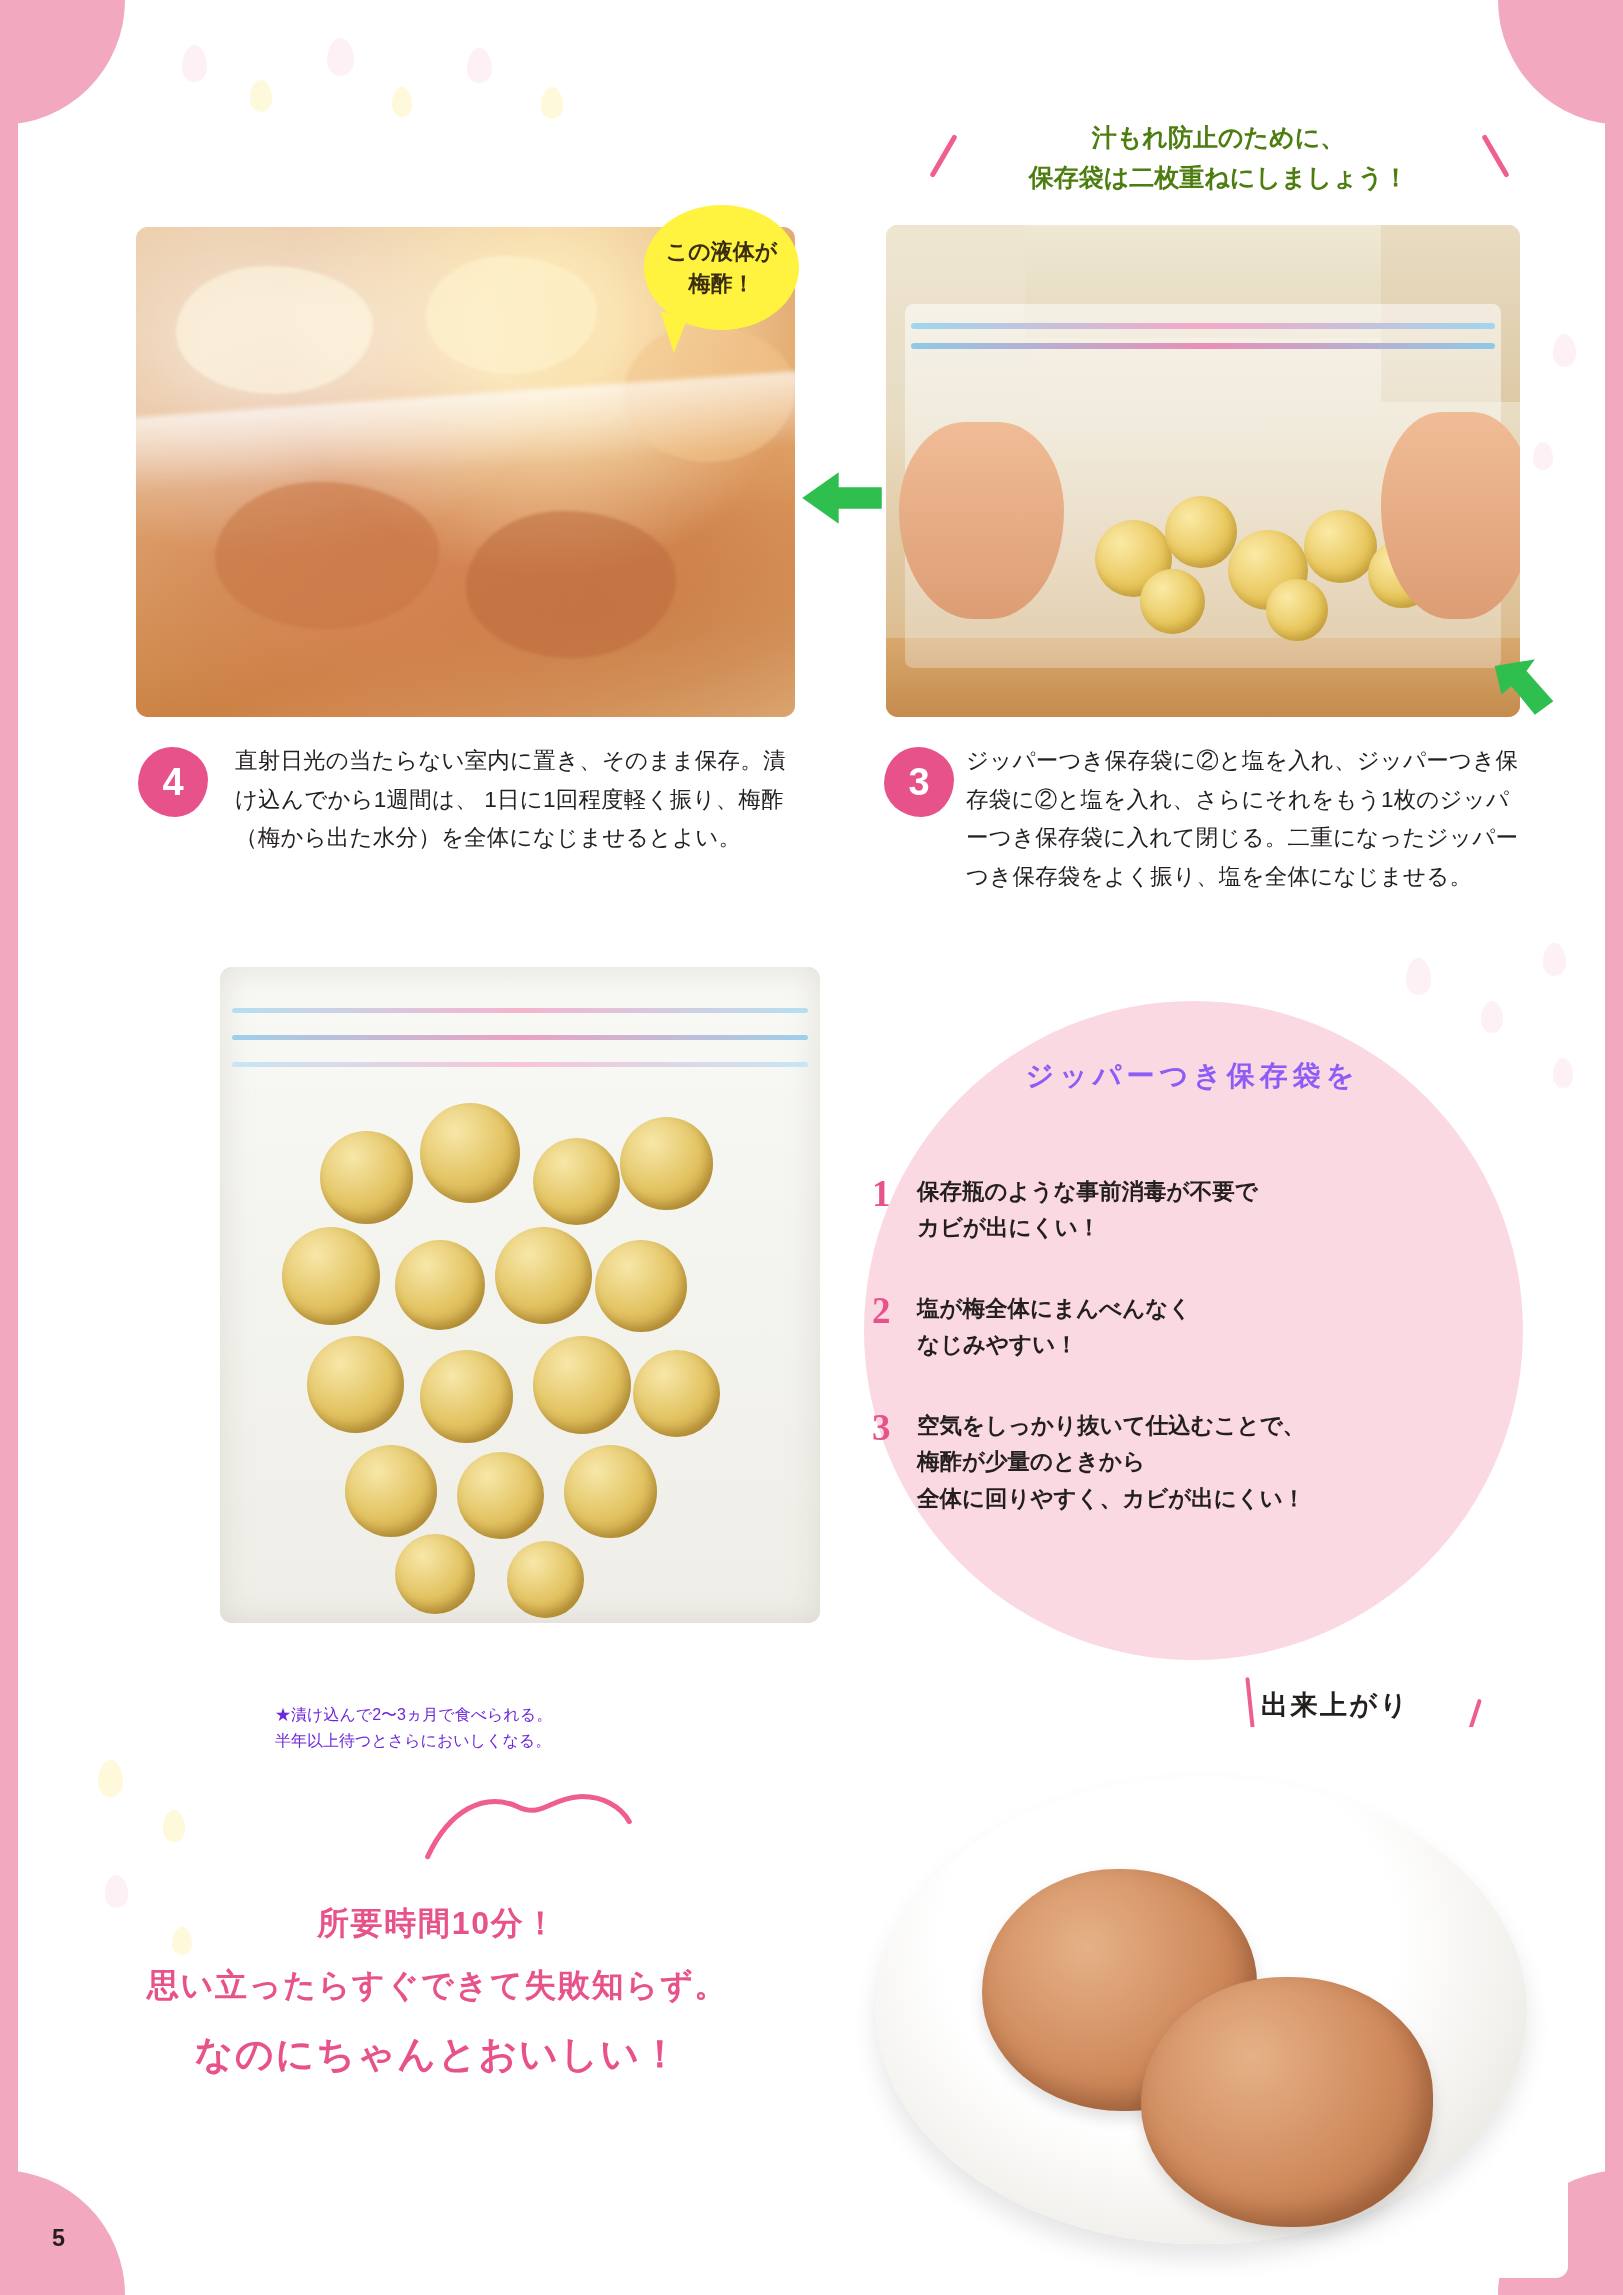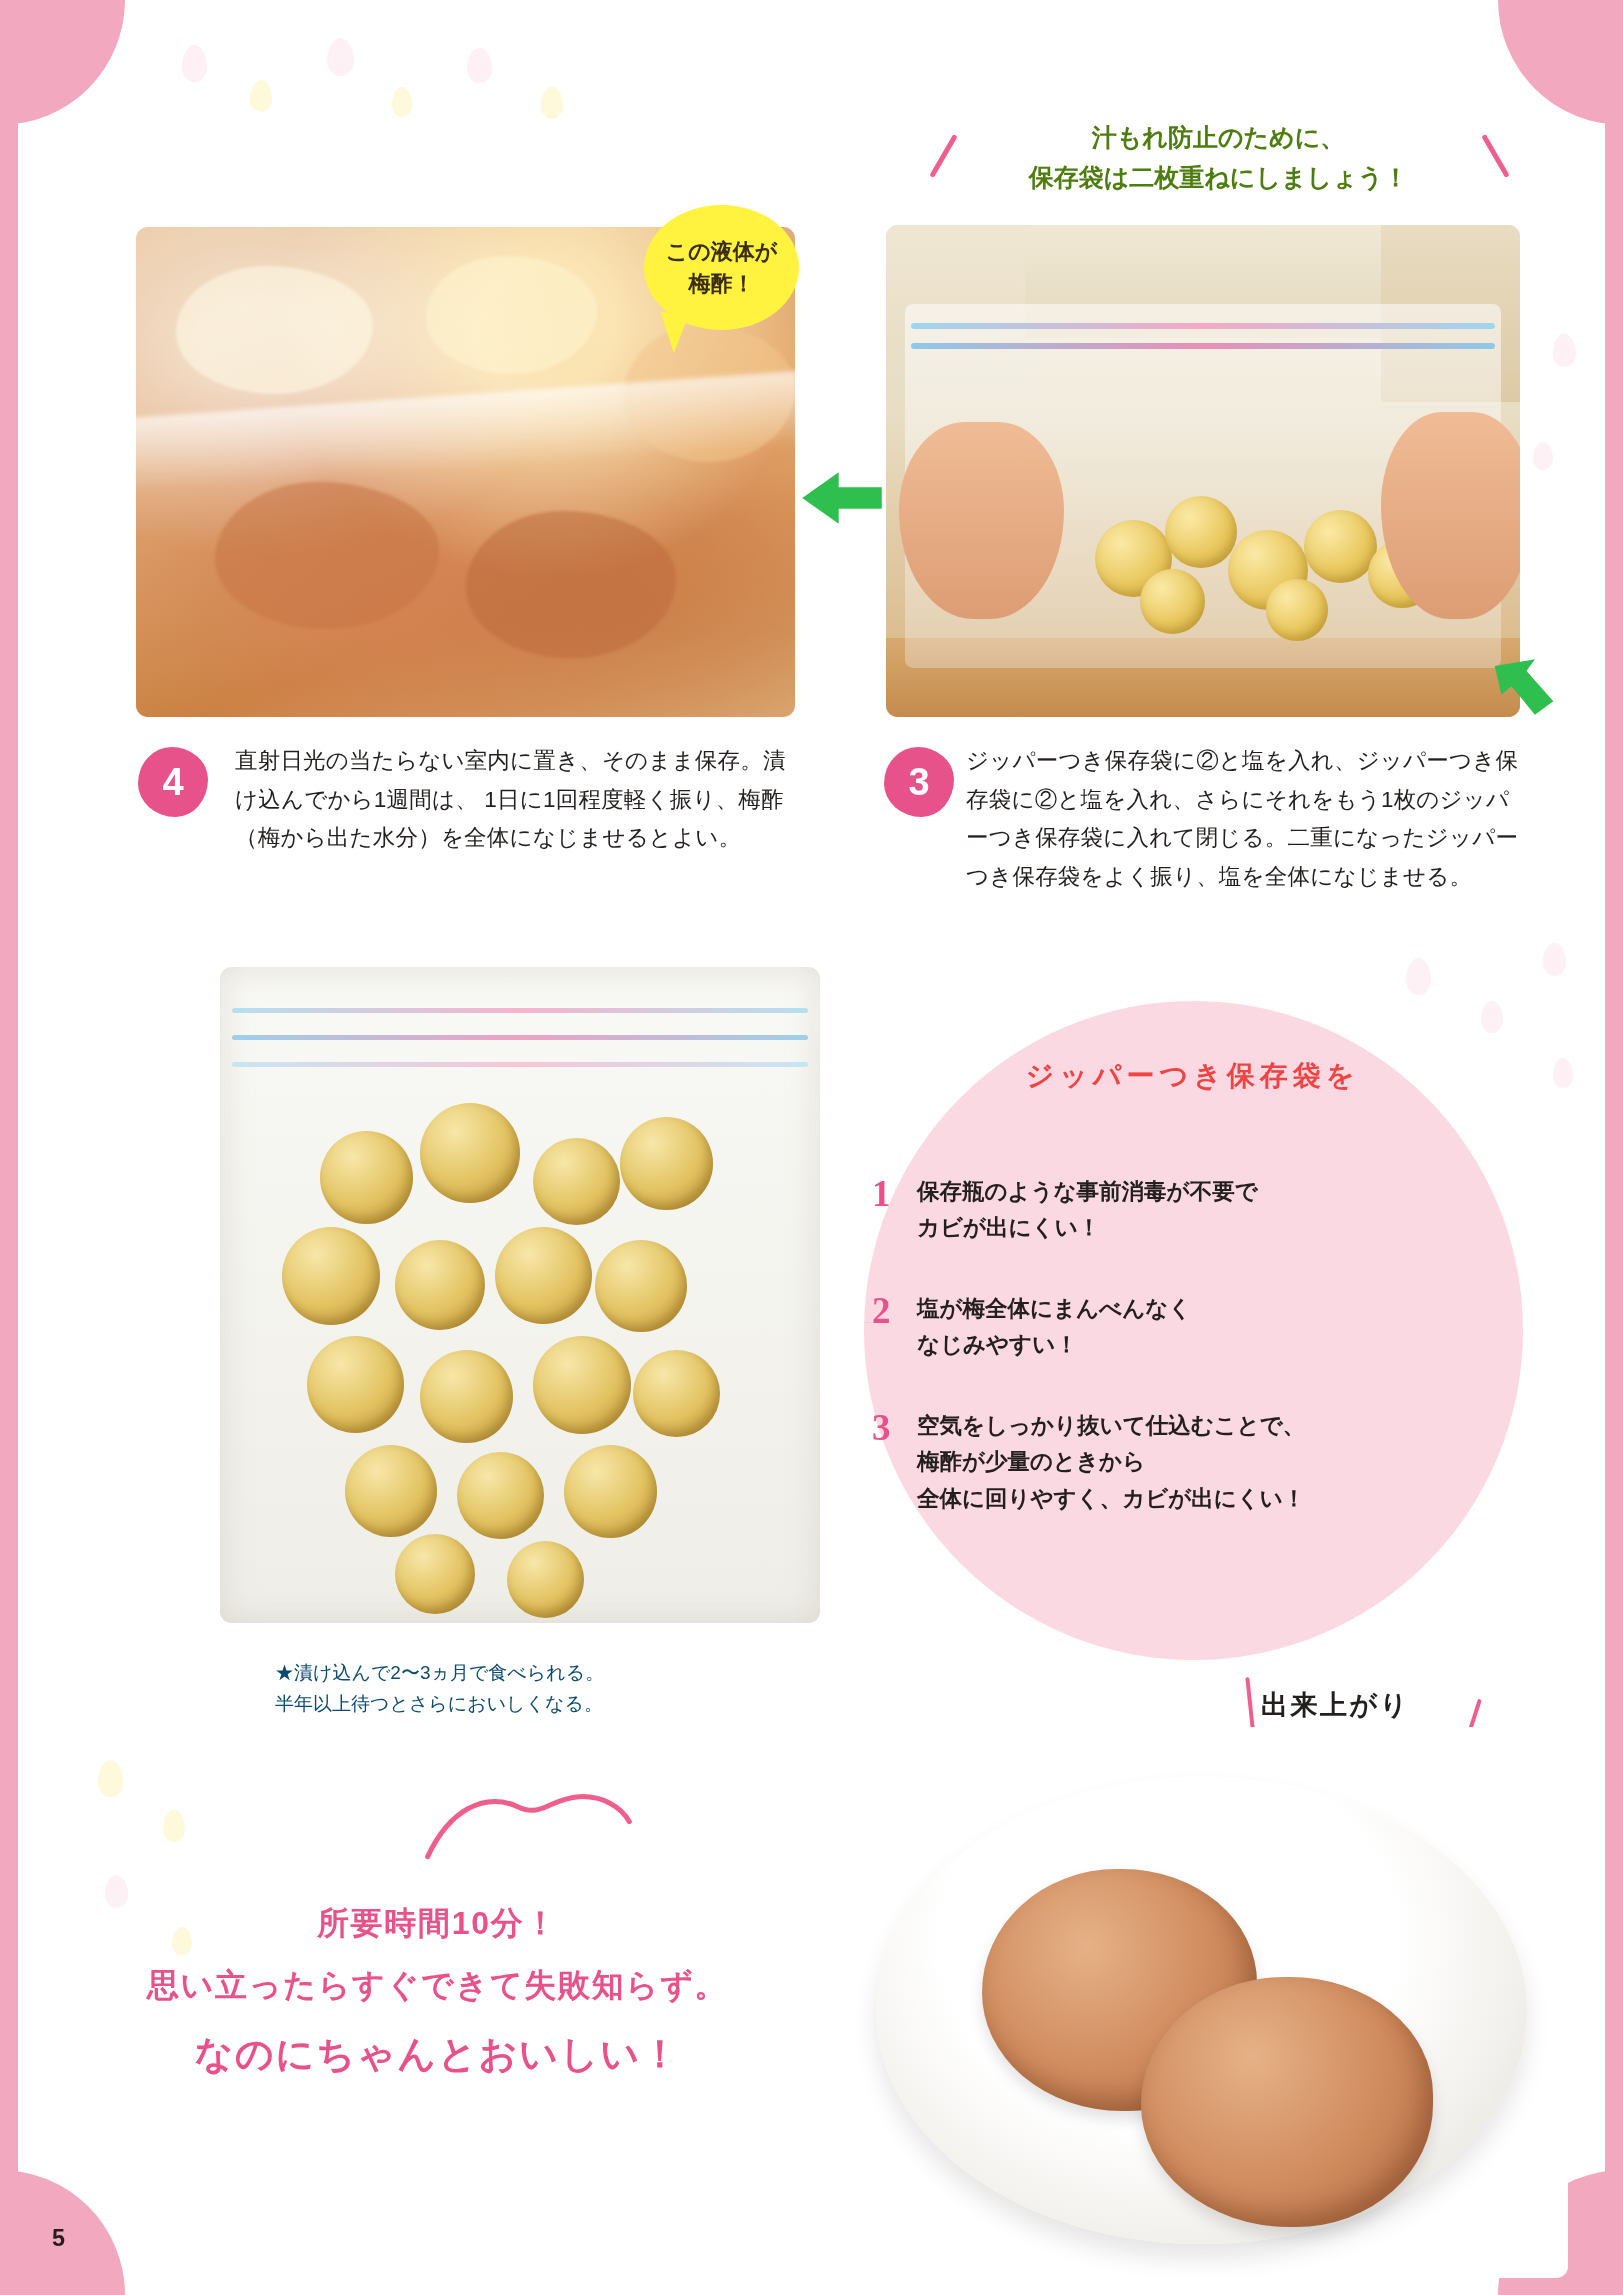--- a/index.html
+++ b/index.html
@@ -297,21 +297,21 @@
     background: #fbd9e2;
   }
   .merit-title {
     position: absolute;
     left: 909px;
     top: 1051px;
     width: 567px;
     text-align: center;
     font-size: 28px;
     font-weight: bold;
-    color: #ef4444;
+    color: #8b5cf6;
     letter-spacing: 5px;
     line-height: 1.75;
   }
   .merit-item {
     position: absolute;
     display: flex;
     align-items: flex-start;
   }
   .merit-num {
     width: 45px;
@@ -324,23 +324,24 @@
   .merit-body {
     font-size: 22.5px;
     line-height: 1.62;
     color: #231f1e;
     font-weight: 600;
   }
 
   
   .caption {
     position: absolute;
-    font-size: 19px;
+    font-size: 16px;
     line-height: 1.62;
-    color: #0c4a6e;
+    color: #6d28d9;
+    margin-top: 44px;
   }
 
   
   .closing {
     position: absolute;
     left: 108px;
     top: 1892px;
     width: 659px;
     text-align: center;
     color: #e8528a;

